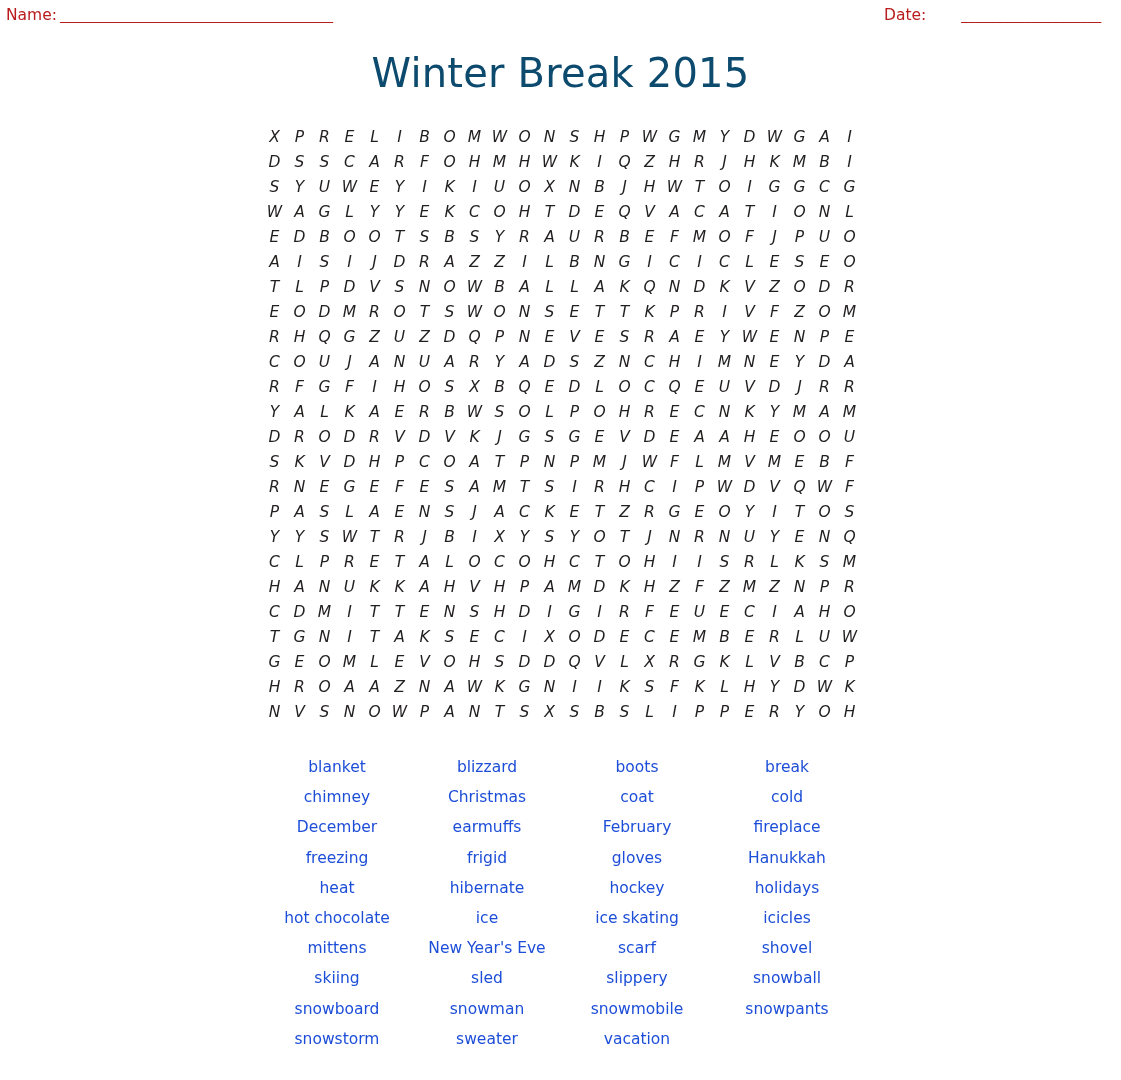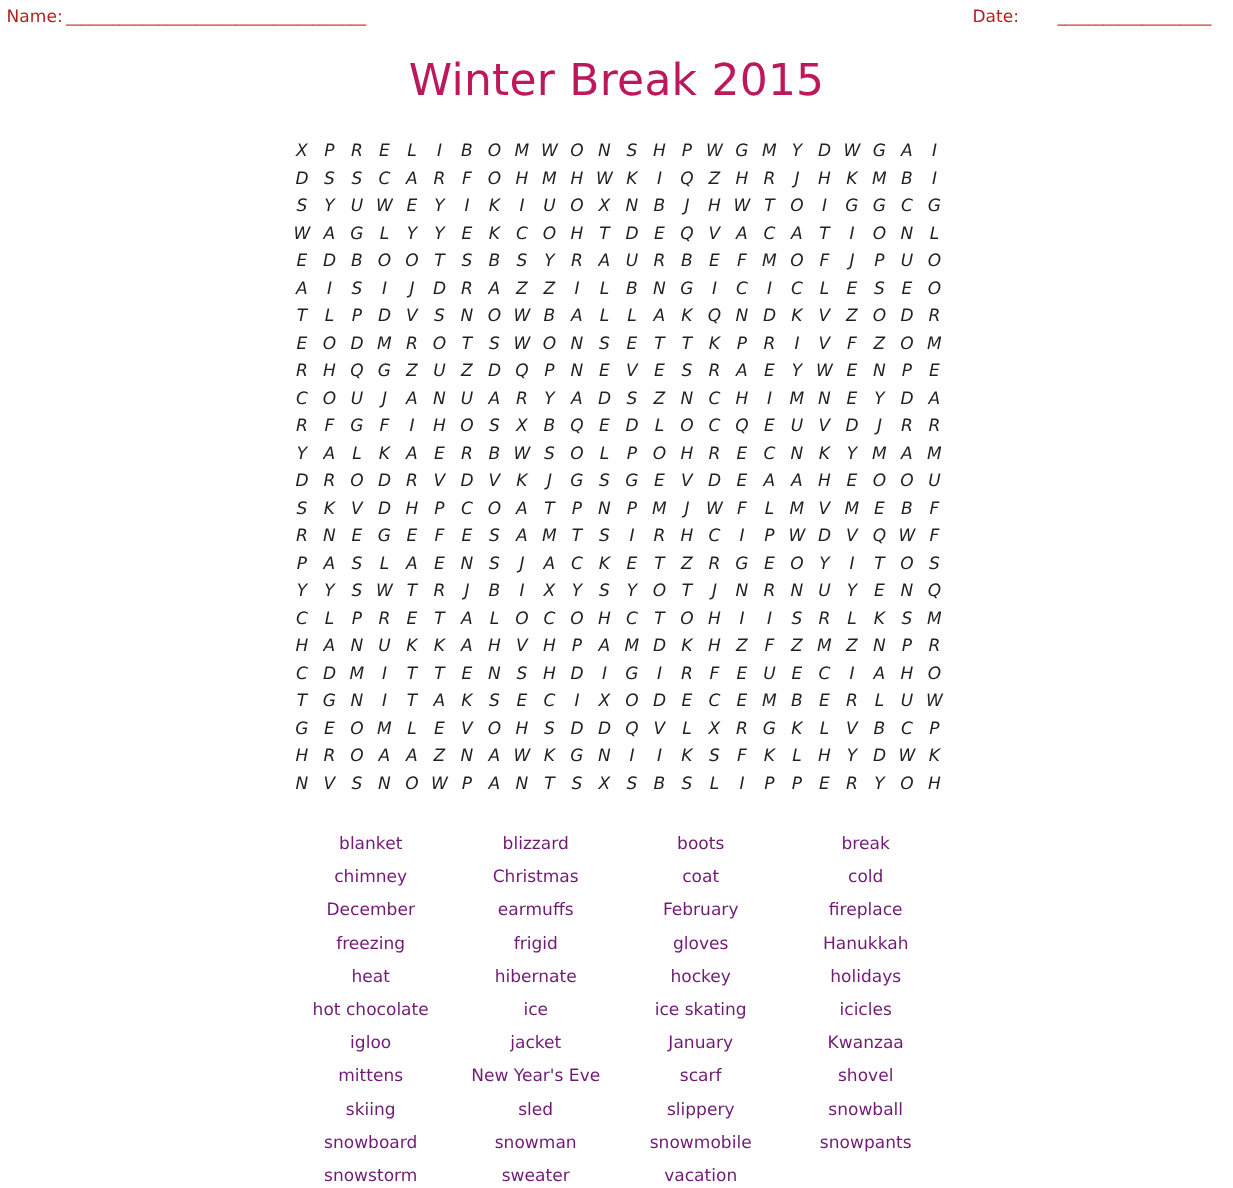--- a/index.html
+++ b/index.html
@@ -42,21 +42,21 @@
 
   
   .puzzle-title {
     position: absolute;
     top: 50px;
     left: 0;
     width: 1121px;
     text-align: center;
     font-size: 40px;
     font-weight: 400;
-    color: #be185d;
+    color: #0c4a6e;
     letter-spacing: 0.2px;
   }
 
   
   .grid {
     position: absolute;
     top: 125px;
     left: 262px;
     width: 600px;
     font-style: italic;
@@ -84,21 +84,21 @@
   }
   .word-row {
     display: flex;
     height: 30.2px;
     line-height: 30.2px;
   }
   .word-cell {
     flex: 1 1 25%;
     text-align: center;
     font-size: 15.5px;
-    color: #701a75;
+    color: #1d4ed8;
     white-space: nowrap;
   }
   .word-cell.empty { color: transparent; }
 </style>
 </head>
 <body>
 
 <div class="header-row">
   <div class="field field-name">
     <span class="field-label">Name:</span>
@@ -170,26 +170,20 @@
       <div class="word-cell">hockey</div>
       <div class="word-cell">holidays</div>
     </div>
     <div class="word-row">
       <div class="word-cell">hot chocolate</div>
       <div class="word-cell">ice</div>
       <div class="word-cell">ice skating</div>
       <div class="word-cell">icicles</div>
     </div>
     <div class="word-row">
-      <div class="word-cell">igloo</div>
-      <div class="word-cell">jacket</div>
-      <div class="word-cell">January</div>
-      <div class="word-cell">Kwanzaa</div>
-    </div>
-    <div class="word-row">
       <div class="word-cell">mittens</div>
       <div class="word-cell">New Year's Eve</div>
       <div class="word-cell">scarf</div>
       <div class="word-cell">shovel</div>
     </div>
     <div class="word-row">
       <div class="word-cell">skiing</div>
       <div class="word-cell">sled</div>
       <div class="word-cell">slippery</div>
       <div class="word-cell">snowball</div>

